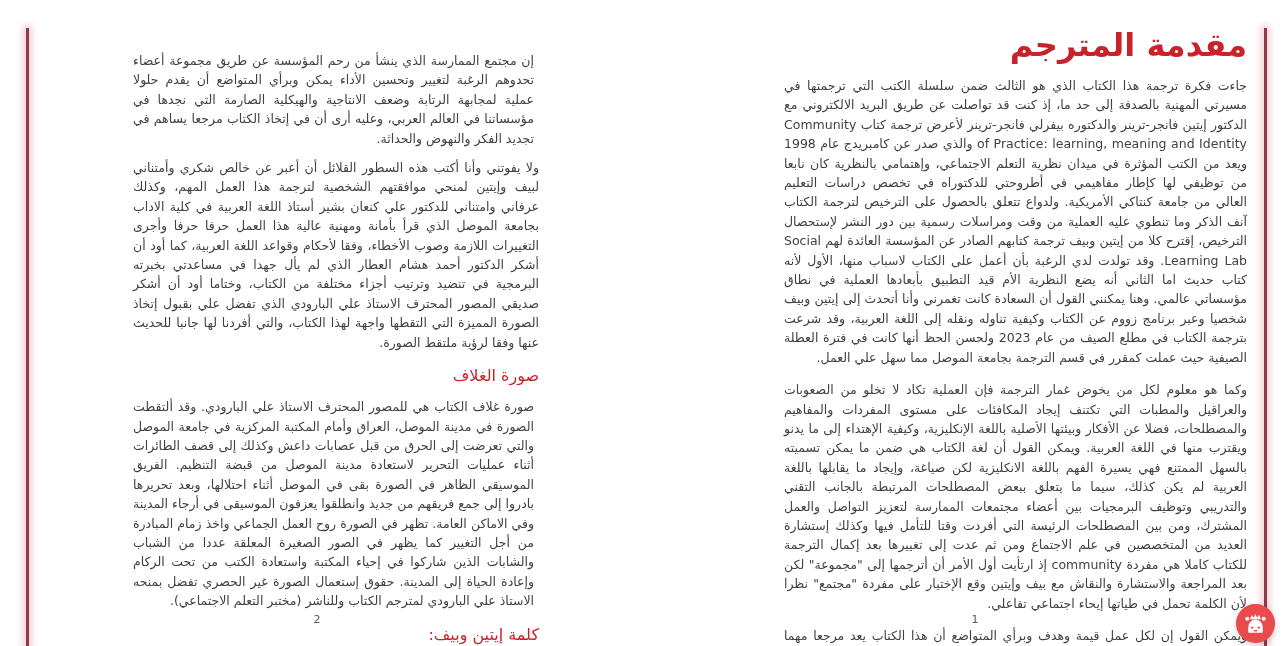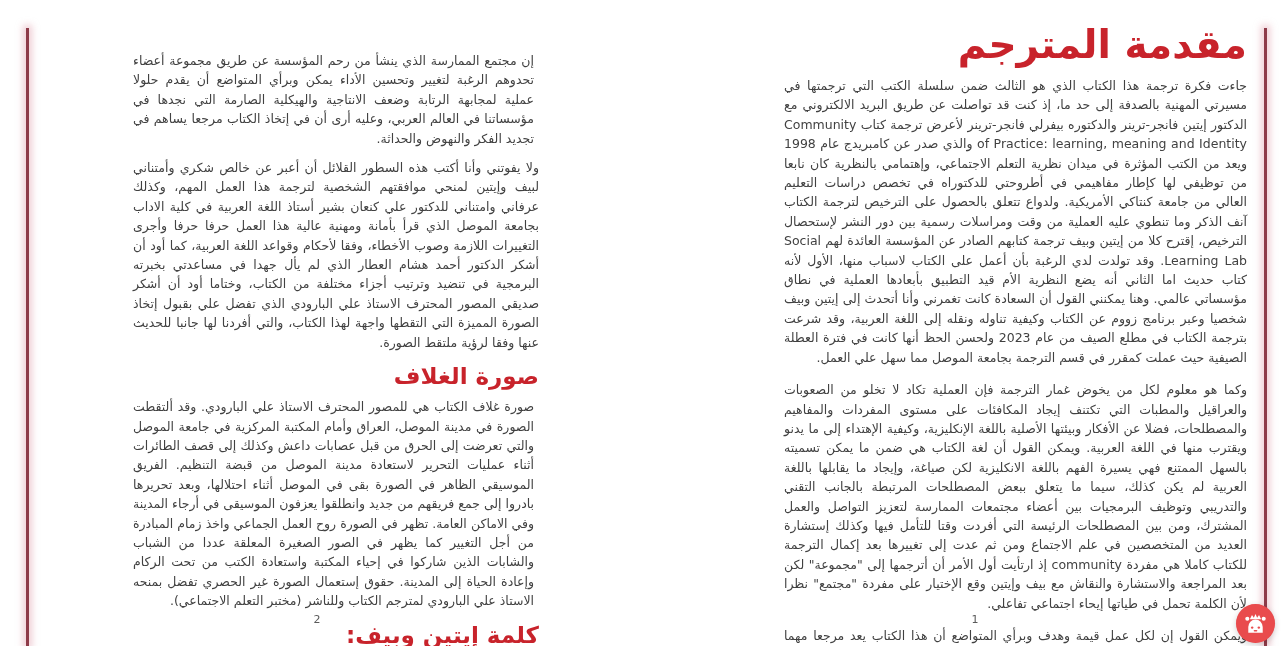--- a/index.html
+++ b/index.html
@@ -17,25 +17,25 @@
   .edge-line.right{left:1264px;}
 
   .col{
     position:absolute;direction:rtl;text-align:justify;
     color:#414141;font-size:12.5px;line-height:19.4px;
   }
   .col-left{left:133px;top:51px;width:406px;}
   .col-right{left:784px;top:24px;width:463px;}
 
   .doc-title{
-    color:#c8232b;font-size:39px;font-weight:bold;line-height:42px;
+    color:#c8232b;font-size:32px;font-weight:bold;line-height:42px;
     margin:0 0 10px 0;text-align:right;
   }
   .section-heading{
-    color:#c8232b;font-size:23px;font-weight:700;line-height:24px;
+    color:#c8232b;font-size:16px;font-weight:400;line-height:24px;
     margin:12px 0 9px 0;text-align:right;
   }
   .para{margin:0 5px 10px 0;}
   .para.tight{margin:0;}
   .col-right .para{margin:4px 0 13px 0;}
 
   .page-number{
     position:absolute;top:613px;width:26px;text-align:center;
     font-size:11px;color:#5a5a5a;line-height:14px;
   }

